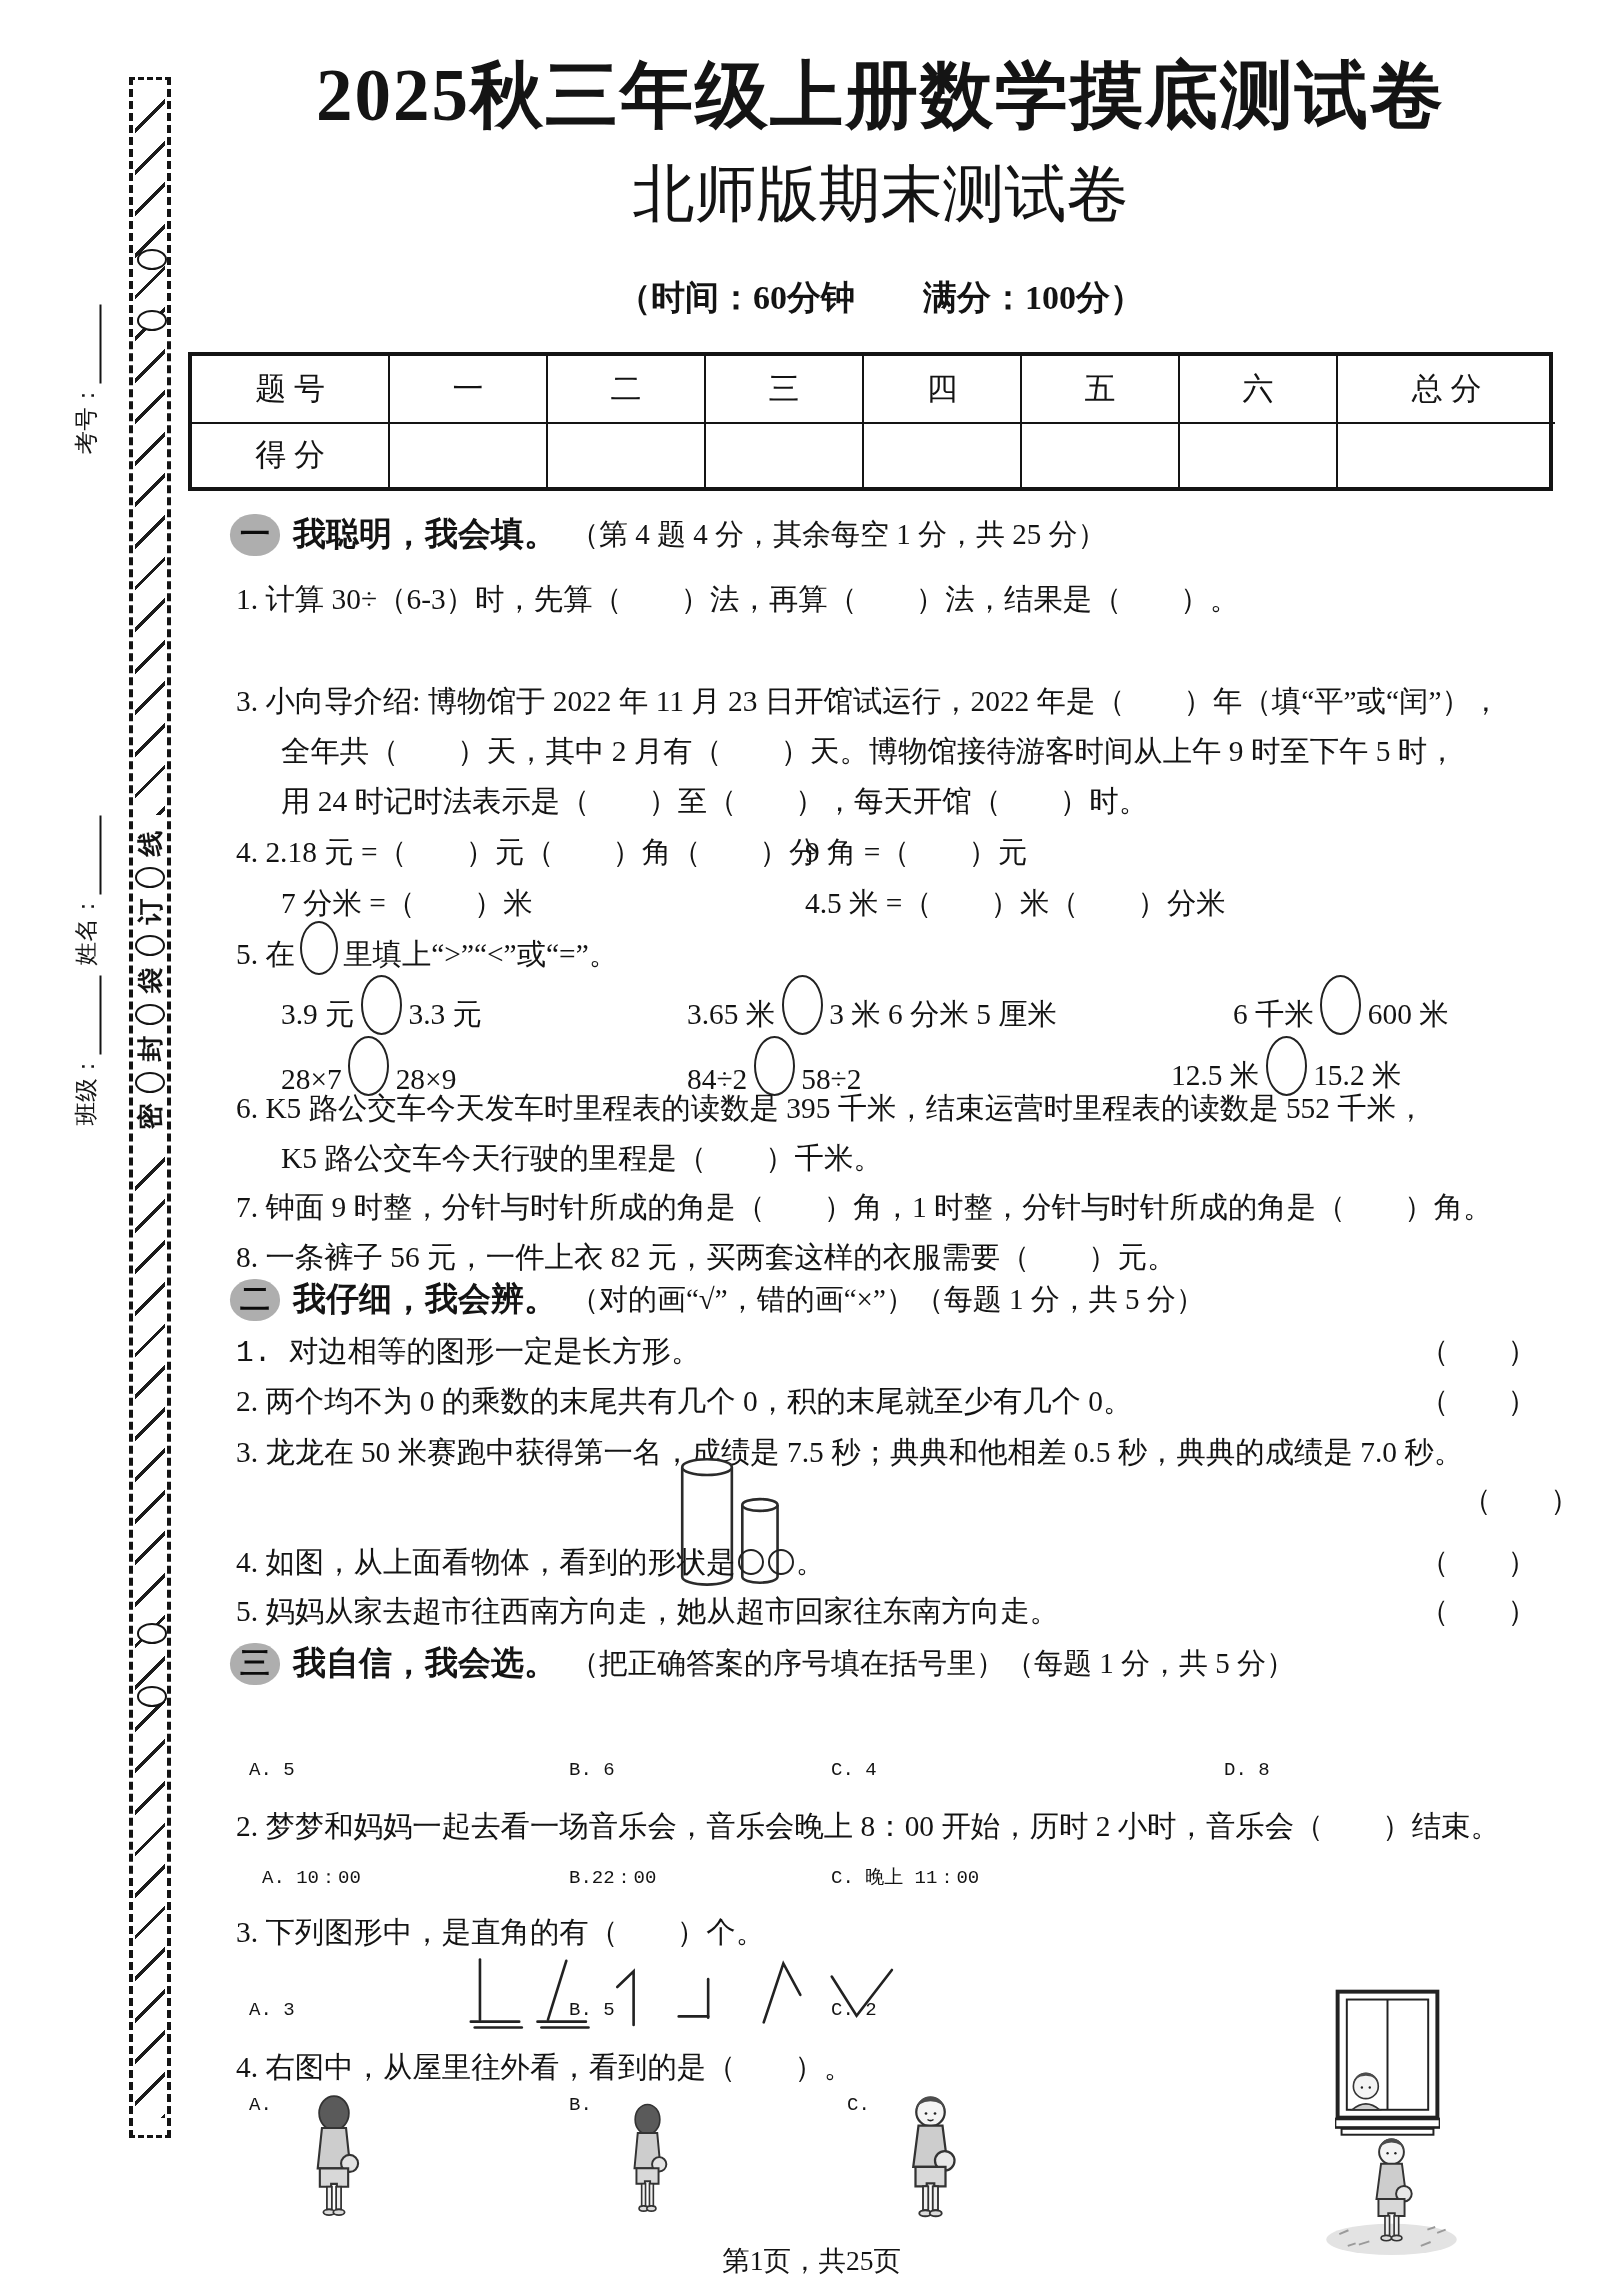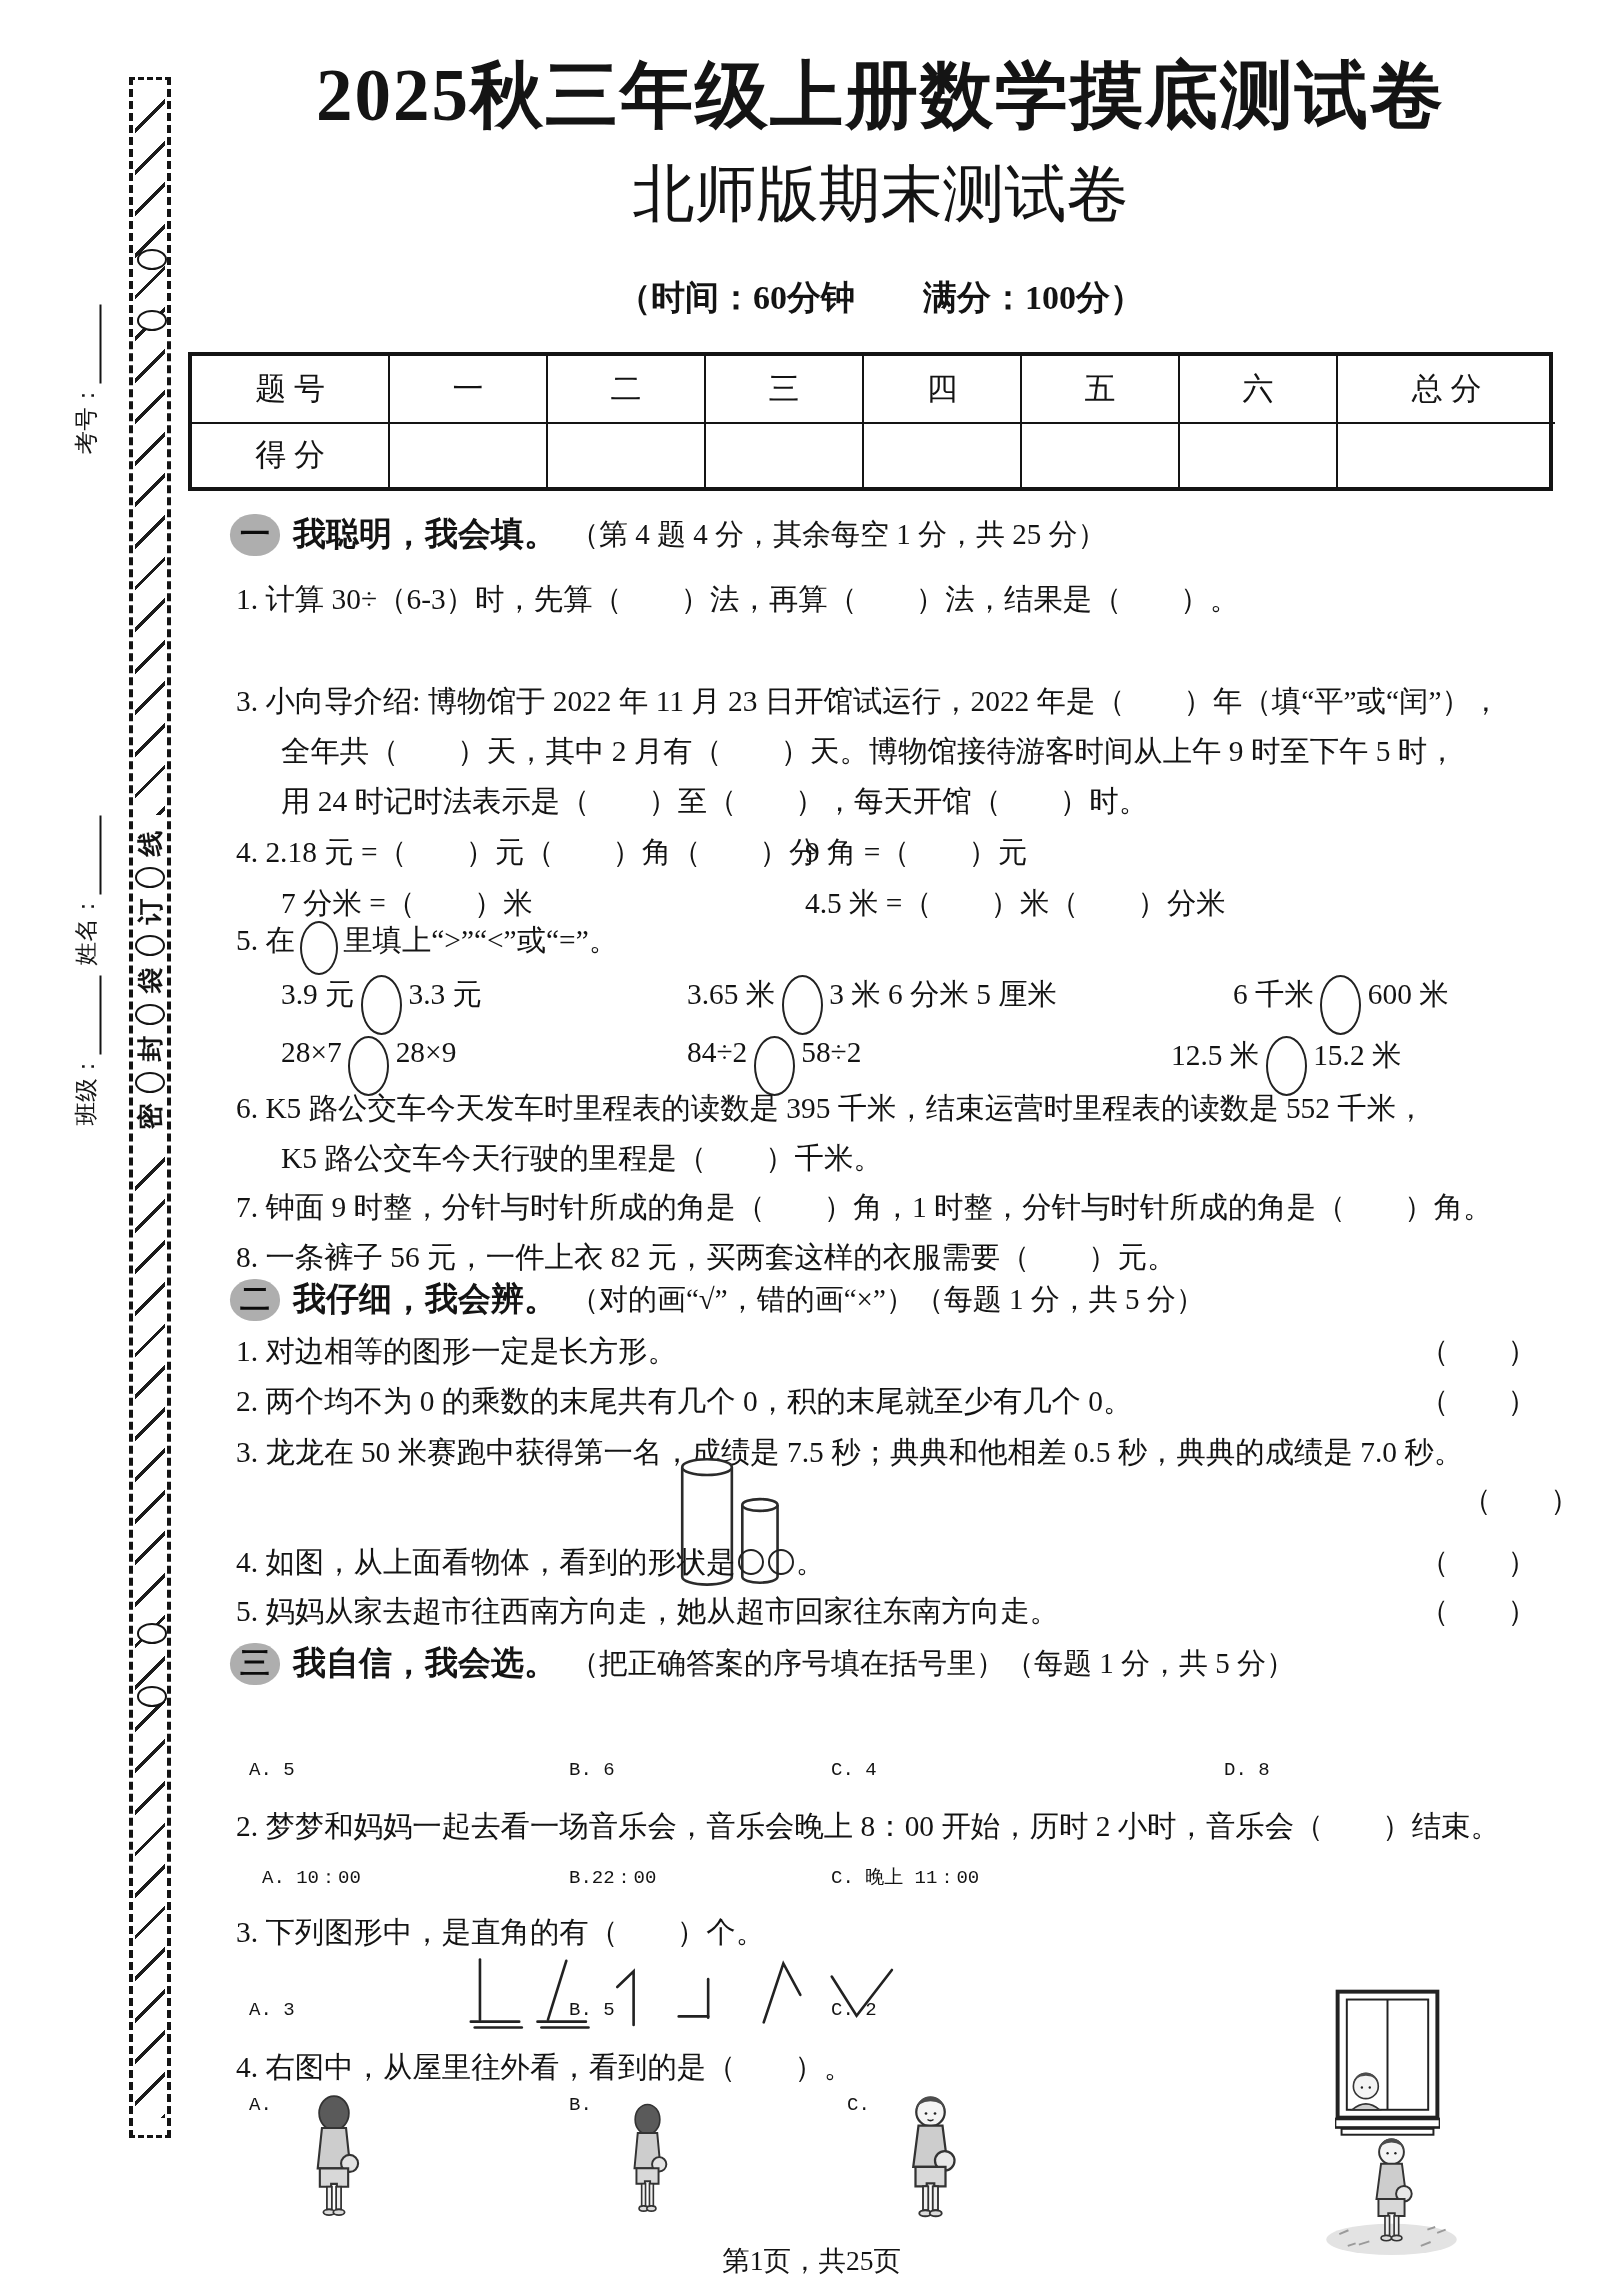--- a/index.html
+++ b/index.html
@@ -34,21 +34,21 @@
   .mlabel{position:absolute;left:-8.5px;width:190px;height:29px;transform:rotate(-90deg);
           font-size:23.6px;display:flex;align-items:flex-end;justify-content:center;white-space:nowrap;}
   .uline{display:inline-block;width:79px;border-bottom:2px solid #141414;height:19.6px;}
   
   .sec{position:absolute;left:230px;display:flex;align-items:center;gap:13px;}
   .badge{width:50px;height:42px;background:#aeaeae;border-radius:48%;display:flex;align-items:center;
          justify-content:center;font-weight:bold;font-size:30px;font-family:"Liberation Sans",sans-serif;color:#0c0c0c;}
   .sec-title{font-weight:bold;font-size:33px;font-family:"Liberation Sans",sans-serif;}
   .sec-note{font-size:29px;}
   
-  .cmp{position:absolute;display:flex;align-items:flex-start;font-size:29.4px;white-space:nowrap;}
+  .cmp{position:absolute;display:flex;align-items:flex-end;font-size:29.4px;white-space:nowrap;}
   .bigcirc{display:inline-block;width:37px;height:56px;border:2px solid #222;border-radius:50%;margin:0 6.5px;}
   .smallcirc{display:inline-block;width:34px;height:48px;border:2px solid #222;border-radius:50%;margin:0 5.2px;vertical-align:-14.4px;}
   .mini{display:inline-block;width:22px;height:22px;border:2px solid #222;border-radius:50%;margin:0 2px;vertical-align:-3.3px;}
   
   .tfrow{position:absolute;left:236px;width:1301px;display:flex;justify-content:space-between;font-size:29.4px;white-space:nowrap;}
   .opt{position:absolute;font-size:19px;white-space:nowrap;font-family:Liberation Mono, monospace;}
   .figure{position:absolute;}
   .footer{position:absolute;left:0;width:1623px;text-align:center;font-size:27.5px;}
 </style>
 </head>
@@ -168,21 +168,21 @@
   <div class="line" style="left:281px;top:1138px;">K5 路公交车今天行驶的里程是（　　）千米。</div>
   <div class="line" style="left:236px;top:1187px;">7. 钟面 9 时整，分针与时针所成的角是（　　）角，1 时整，分针与时针所成的角是（　　）角。</div>
   <div class="line" style="left:236px;top:1237px;">8. 一条裤子 56 元，一件上衣 82 元，买两套这样的衣服需要（　　）元。</div>
 
   <div class="sec" style="top:1277px;">
     <span class="badge">二</span>
     <span class="sec-title">我仔细，我会辨。</span>
     <span class="sec-note">（对的画“√”，错的画“×”）（每题 1 分，共 5 分）</span>
   </div>
 
-  <div class="tfrow" style="top:1332px;">
+  <div class="tfrow" style="top:1332px;font-family:Liberation Mono, monospace;">
     <span>1. 对边相等的图形一定是长方形。</span>
     <span>（　　）</span>
   </div>
   <div class="tfrow" style="top:1382px;">
     <span>2. 两个均不为 0 的乘数的末尾共有几个 0，积的末尾就至少有几个 0。</span>
     <span>（　　）</span>
   </div>
   <div class="line" style="left:236px;top:1432px;">3. 龙龙在 50 米赛跑中获得第一名，成绩是 7.5 秒；典典和他相差 0.5 秒，典典的成绩是 7.0 秒。</div>
   <div class="line" style="left:1462px;top:1480px;">（　　）</div>
 

